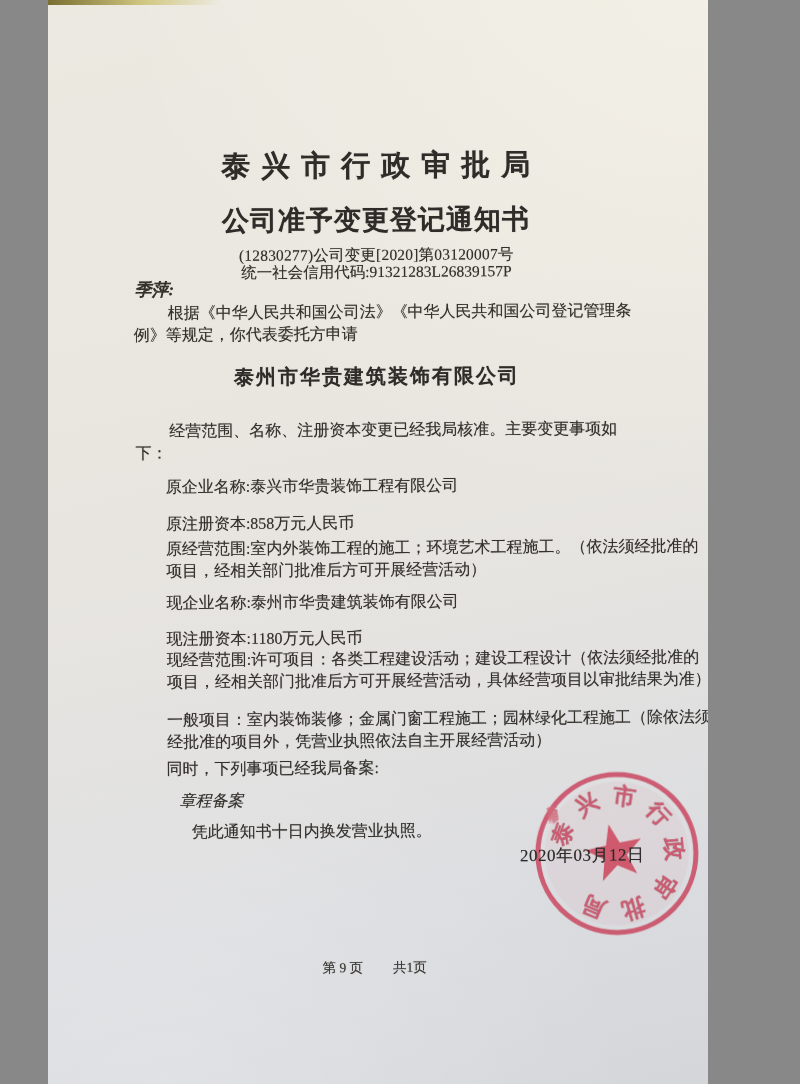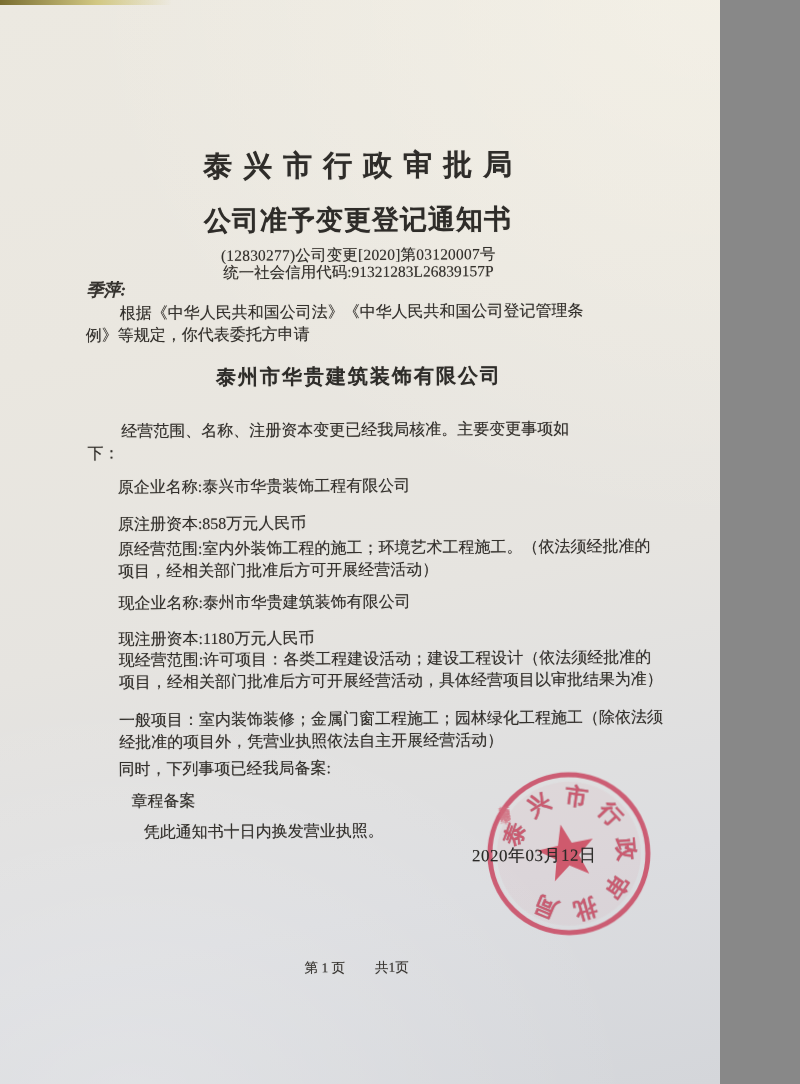--- a/index.html
+++ b/index.html
@@ -1,24 +1,25 @@
 <!DOCTYPE html>
 <html><head>
 <meta charset="utf-8">
 <style>
   html,body { margin:0; padding:0; background:#888; }
   .photo {
-    position:relative; width:720px; height:1084px; overflow:hidden;
+    position:relative; width:660px; height:1084px; overflow:hidden;
     background:
       radial-gradient(130% 70% at 18% 102%, rgba(255,255,255,.22), rgba(255,255,255,0) 55%),
       radial-gradient(150% 85% at 100% -2%, rgba(255,251,238,.4), rgba(255,255,255,0) 60%),
       linear-gradient(168deg,#ece9e1 0%,#eae7e0 30%,#e6e4e0 55%,#dcdde0 80%,#d4d6da 100%);
     font-family:"Liberation Serif","DejaVu Serif",serif;
     color:#34312d;
     text-shadow:0 0 .7px rgba(52,49,45,.5);
+    margin-left:48px;
   }
   .streak {
     position:absolute; top:0; left:0; width:215px; height:5px;
     background:linear-gradient(90deg,#6d601d,#cfc478 45%,rgba(207,196,120,0) 80%);
     opacity:.9;
   }
   .tilt { position:absolute; inset:0; transform:rotate(-0.35deg); transform-origin:50% 50%; }
   .abs { position:absolute; }
   .center { left:0; right:0; text-align:center; }
   .hd { font-family:"Liberation Sans","DejaVu Sans",sans-serif; font-weight:bold; color:#2e2c29; }
@@ -29,21 +30,21 @@
   .addressee{ top:277px; left:88px; font-size:17px; font-weight:bold;font-style:italic; }
   .line { white-space:nowrap; font-size:16px; line-height:22px; }
   .indent { padding-left:34px; }
   .intro    { top:301px; left:87px; }
   .company  { top:363px; font-size:20px; letter-spacing:2px; }
   .approval { top:419px; left:88px; }
   .item { left:118px; }
   .i1 { top:475px; } .i2 { top:512px; } .i3 { top:537px; }
   .i4 { top:591px; } .i5 { top:627px; } .i6 { top:648px; } .i7 { top:708px; }
   .filing-intro { top:757px; left:117px; }
-  .filing-item  { top:789px; left:130px; }
+  .filing-item  { top:789px; left:130px;font-style:italic; }
   .instruction  { top:820px; left:142px; }
   .date { top:845px; left:470px; font-size:17px; letter-spacing:.5px; color:#2b2a28; z-index:6; }
   .seal {
     position:absolute; left:477px; top:766px; width:180px; height:180px;
     z-index:3; filter:blur(.45px); opacity:.93; mix-blend-mode:multiply;
   }
   .seal svg { position:absolute; inset:0; }
   .seal-inner-text {
     position:absolute; left:25px; top:30px; height:118px;
     writing-mode:vertical-rl; text-orientation:upright;
@@ -126,17 +127,17 @@
           <text x="90" y="39" text-anchor="middle" transform="rotate(86 90 89)">政</text>
           <text x="90" y="39" text-anchor="middle" transform="rotate(125 90 89)">审</text>
           <text x="90" y="39" text-anchor="middle" transform="rotate(164 90 89)">批</text>
           <text x="90" y="39" text-anchor="middle" transform="rotate(203 90 89)">局</text>
         </g>
       </svg>
       <div class="seal-inner-text">市场准入登记专用章</div>
     </div>
 
     <div class="abs footer">
-      <span>第 1 页</span><span class="gap"></span><span>共1页</span>
+      <span>第 9 页</span><span class="gap"></span><span>共1页</span>
     </div>
 
   </div>
 </div>
 
 </body></html>

